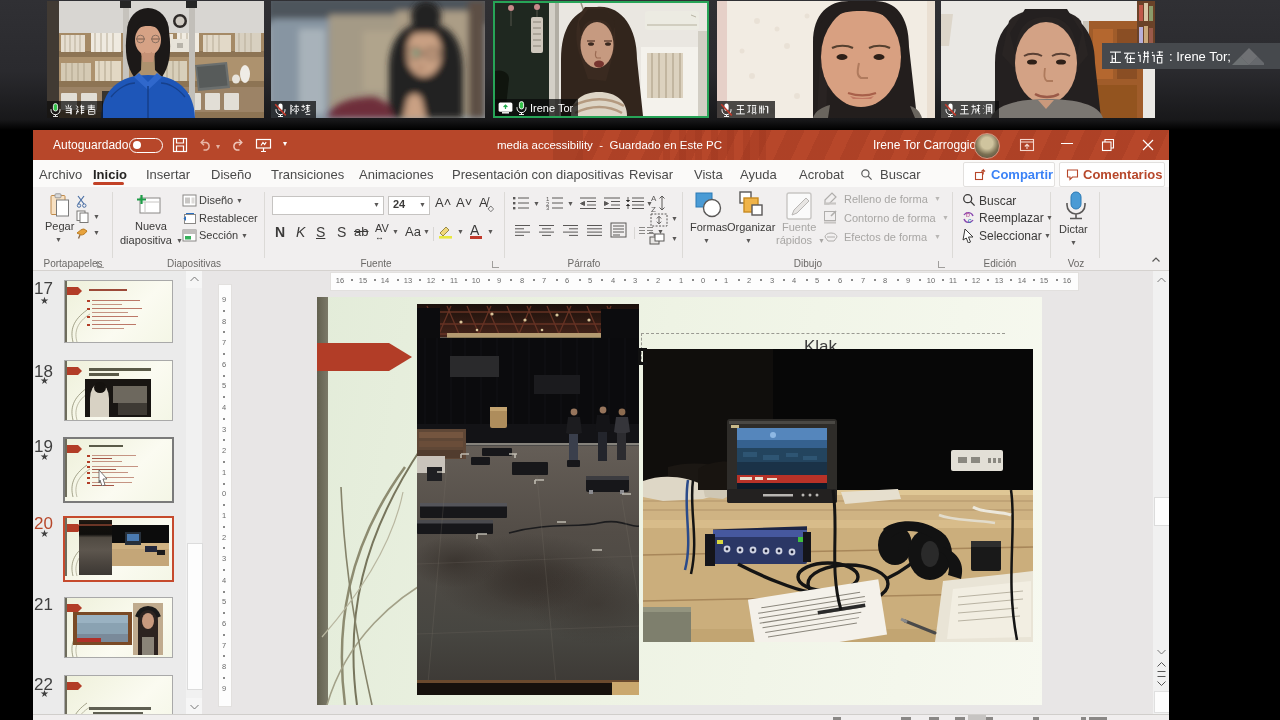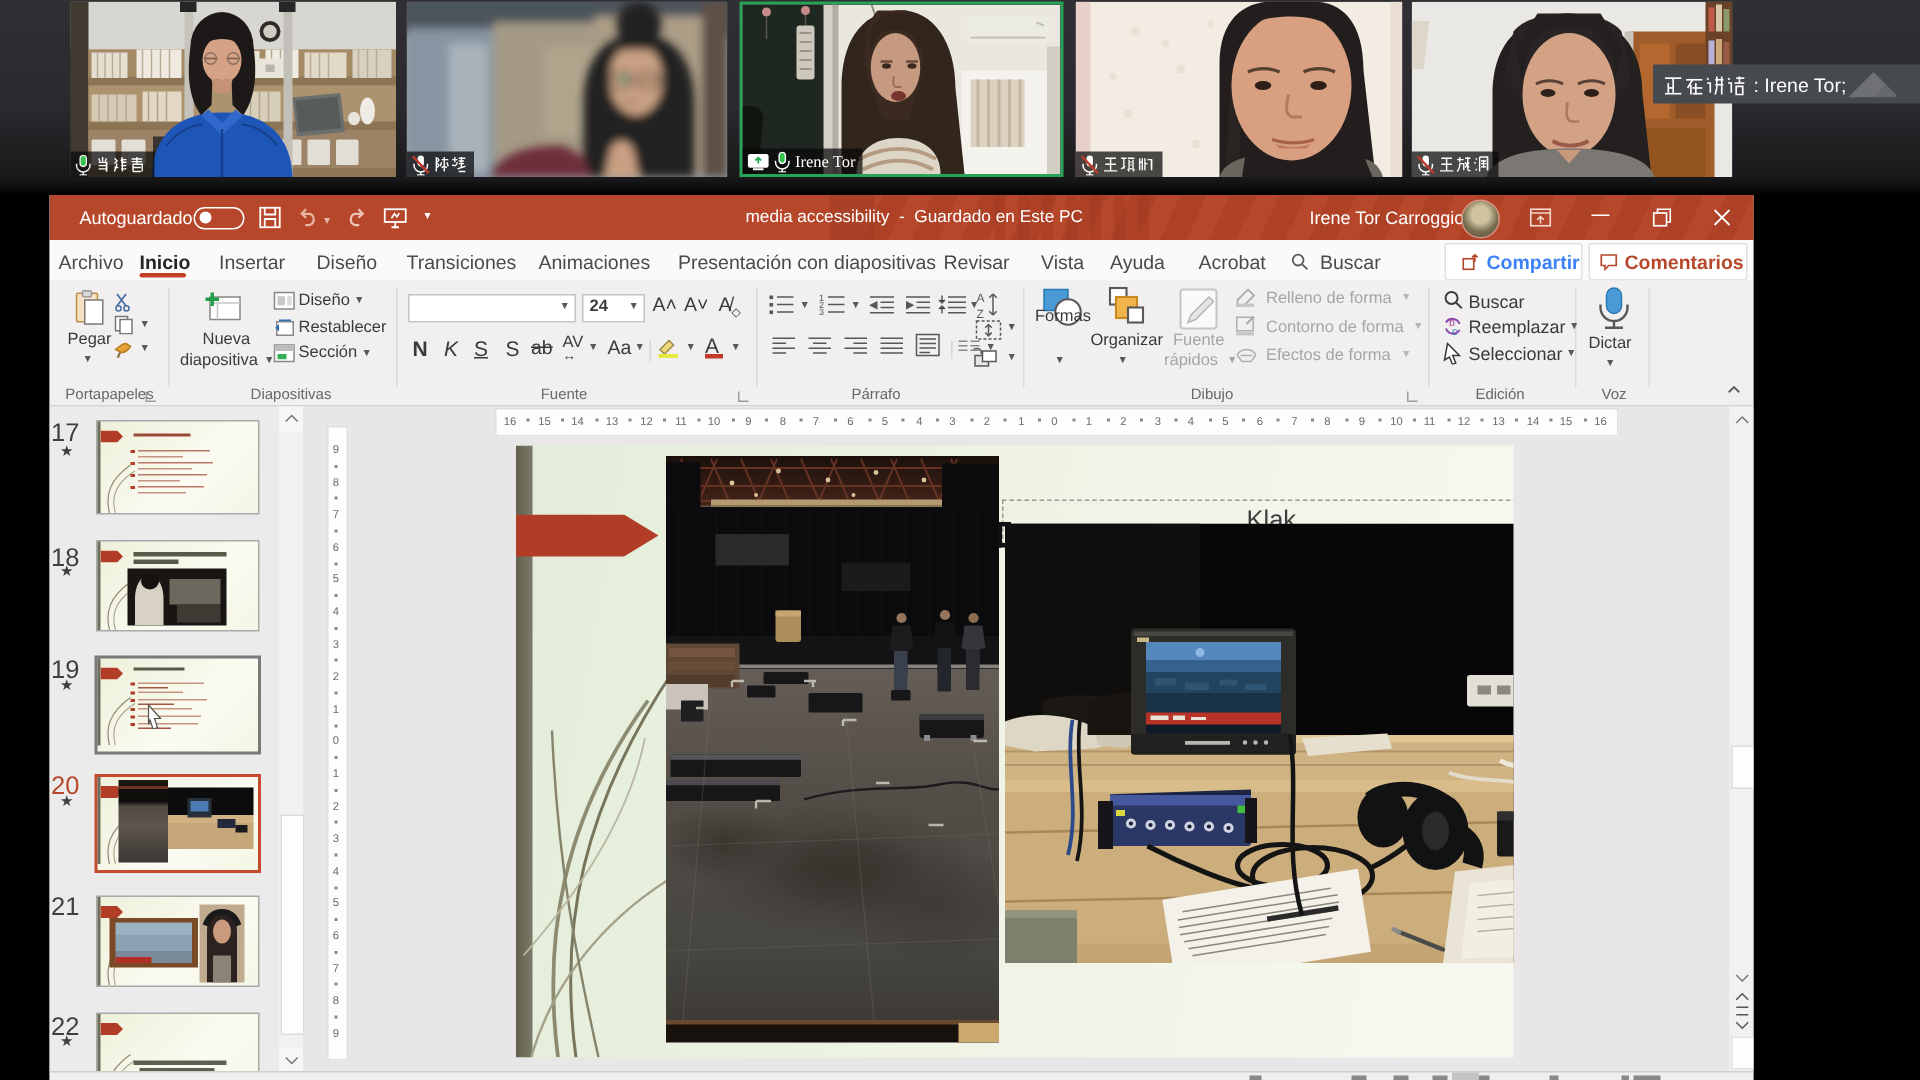--- a/index.html
+++ b/index.html
@@ -241,21 +241,21 @@
 </svg><div class="vlabel">
         <svg width="15" height="12" viewBox="0 0 15 12">
           <rect x="0.6" y="0.6" width="13.8" height="9.2" rx="1.5" fill="#fff"></rect>
           <path d="M4 10.8h7" stroke="#fff" stroke-width="1.4"></path>
           <path d="M7.5 7V3.4M5.6 5l1.9-1.9L9.4 5" stroke="#23ab4e" stroke-width="1.2" fill="none"></path>
         </svg>
         <svg width="11" height="14" viewBox="0 0 11 14">
           <rect x="3.4" y="0.6" width="4.2" height="7.4" rx="2.1" fill="#35c24a" stroke="#fff" stroke-width="0.9"></rect>
           <path d="M1 6.2v1a4.5 4.5 0 0 0 9 0v-1M5.5 11.6v1.8M3 13.6h5" fill="none" stroke="#fff" stroke-width="1"></path>
         </svg>
-        <span style="color:#fff;font-size:11px;font-family:Liberation Serif, serif;">Irene Tor</span>
+        <span style="color:#fff;font-size:11px;">Irene Tor</span>
       </div></div>
   <div id="tile4" class="abs tile" style="left:717px;width:218px;"><svg width="218" height="117" viewBox="0 0 218 117">
 <rect width="218" height="117" fill="#f2ece3"></rect>
 <rect x="0" y="0" width="10" height="117" fill="#e6d0c8"></rect>
 <g fill="#e8dfd3" opacity="0.8">
           <circle cx="40" cy="20" r="3"></circle>
           <circle cx="70" cy="45" r="3"></circle>
           <circle cx="35" cy="75" r="3"></circle>
           <circle cx="80" cy="95" r="3"></circle>
           <circle cx="55" cy="110" r="3"></circle>
@@ -713,21 +713,21 @@
               <path d="M1 1.5h6M1 4.5h6M1 7.5h6M9 1.5h6M9 4.5h6M9 7.5h6"></path>
             </g>
           </svg>
       <span class="caret" style="left:624px;top:41px;">▼</span>
       </g>
       
       <svg class="ricon" style="left:661px;top:4px" width="30" height="28" viewBox="0 0 30 28">
         <rect x="2" y="2" width="16" height="14" fill="#4a9bd5" stroke="#2a7ab5"></rect>
         <circle cx="18" cy="17" r="8.5" fill="#fff" stroke="#5a5857" stroke-width="1.4"></circle>
       </svg>
-      <span class="rtxt" style="left:657px;top:18px;">Formas</span>
+      <span class="rtxt" style="left:657px;top:34px;">Formas</span>
       <span class="caret" style="left:670px;top:50px;">▼</span>
       <svg class="ricon" style="left:704px;top:4px" width="30" height="28" viewBox="0 0 30 28">
         <rect x="3" y="1" width="11" height="11" fill="#fff" stroke="#5a5857" stroke-width="1.4"></rect>
         <rect x="7" y="7" width="14" height="14" fill="#f0b44a" stroke="#c88a20" stroke-width="1.4"></rect>
         <rect x="15" y="14" width="10" height="10" fill="#fff" stroke="#5a5857" stroke-width="1.4"></rect>
       </svg>
       <span class="rtxt" style="left:694px;top:34px;">Organizar</span>
       <span class="caret" style="left:712px;top:50px;">▼</span>
       <svg class="ricon" style="left:751px;top:4px" width="30" height="30" viewBox="0 0 30 30">
         <rect x="3" y="2" width="24" height="26" rx="2" fill="#fafafa" stroke="#c8c6c4" stroke-width="1.4"></rect>
@@ -1028,21 +1028,21 @@
           <span class="abs" style="left:190px;top:341px;width:2px;height:2px;background:#8a8a8a;"></span>
           <span class="abs" style="left:186px;top:348px;width:10px;text-align:center;font-size:7.5px;color:#6a6a6a;">6</span>
           <span class="abs" style="left:190px;top:363px;width:2px;height:2px;background:#8a8a8a;"></span>
           <span class="abs" style="left:186px;top:370px;width:10px;text-align:center;font-size:7.5px;color:#6a6a6a;">7</span>
           <span class="abs" style="left:190px;top:384px;width:2px;height:2px;background:#8a8a8a;"></span>
           <span class="abs" style="left:186px;top:391px;width:10px;text-align:center;font-size:7.5px;color:#6a6a6a;">8</span>
           <span class="abs" style="left:190px;top:406px;width:2px;height:2px;background:#8a8a8a;"></span>
           <span class="abs" style="left:186px;top:413px;width:10px;text-align:center;font-size:7.5px;color:#6a6a6a;">9</span>
         </div>
 
-      <div id="slide" class="abs" style="left:311px;top:26px;width:665px;height:408px;background:linear-gradient(100deg,#e3ecd9 0%,#eef3e4 45%,#f7f9f0 100%);overflow:hidden;">
+      <div id="slide" class="abs" style="left:284px;top:26px;width:725px;height:408px;background:linear-gradient(100deg,#e3ecd9 0%,#eef3e4 45%,#f7f9f0 100%);overflow:hidden;">
         <div class="abs" style="left:0;top:0;width:11px;height:408px;background:linear-gradient(90deg,#62604f,#7b7968);"></div>
         <svg class="abs" style="left:0px;top:130px;" width="120" height="278" viewBox="0 0 120 278">
           <g fill="none">
             <path d="M28 278 C 18 200, 30 120, 88 40" stroke="#8d8b70" stroke-width="2.5"></path>
             <path d="M40 278 C 28 190, 45 110, 105 20" stroke="#77755c" stroke-width="2"></path>
             <path d="M10 278 C 30 210, 80 170, 118 150" stroke="#a3a188" stroke-width="1.6"></path>
             <path d="M55 278 C 40 210, 28 150, 24 60" stroke="#85836a" stroke-width="1.6"></path>
             <path d="M5 210 C 40 170, 75 120, 86 65" stroke="#b9b7a0" stroke-width="1.2"></path>
           </g>
         </svg>

